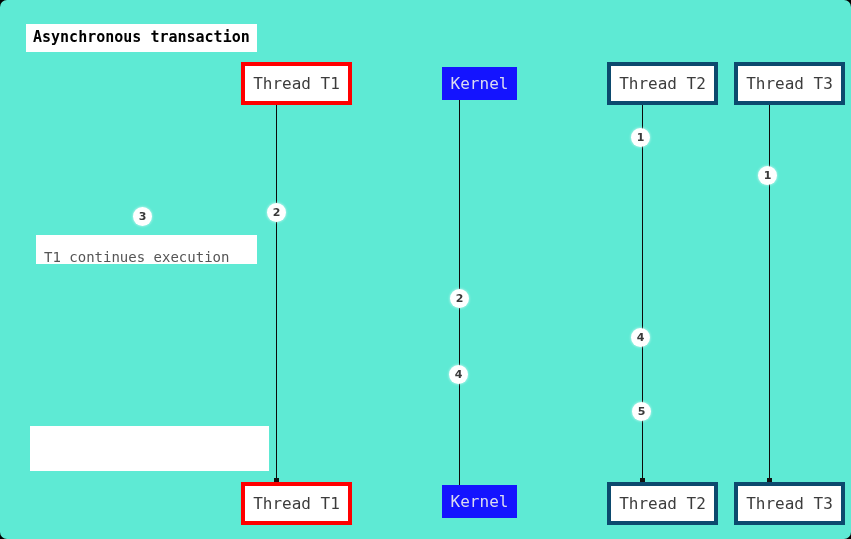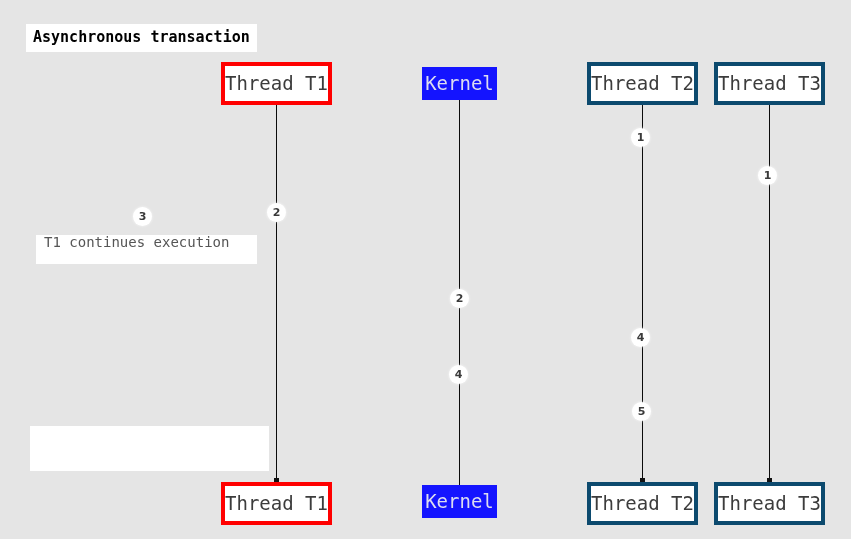--- a/index.html
+++ b/index.html
@@ -4,23 +4,24 @@
 <style>
   html, body {
     margin: 0;
     padding: 0;
     background: #000000;
   }
   #canvas {
     position: relative;
     width: 851px;
     height: 539px;
-    background: #e5e5e5;
+    background: #5eead4;
     overflow: hidden;
     font-family: "DejaVu Sans Mono", monospace;
+    border-radius: 7px;
   }
 
   
   .title-banner {
     position: absolute;
     background: #ffffff;
     color: #000000;
     font-family: "DejaVu Sans Mono", monospace;
     font-weight: bold;
     font-size: 15px;
@@ -32,22 +33,23 @@
 
   
   .participant {
     position: absolute;
     box-sizing: border-box;
     display: flex;
     align-items: center;
     justify-content: center;
     white-space: nowrap;
     font-family: "DejaVu Sans Mono", monospace;
-    font-size: 19px;
+    font-size: 16px;
     line-height: 1;
+    margin-left: 20px;
   }
   .participant.thread {
     background: #ffffff;
     color: #3c3c3c;
   }
   .participant.red-border {
     border: 4px solid #ff0000;
   }
   .participant.blue-border {
     border: 4px solid #0c4a6e;
@@ -74,21 +76,21 @@
   
   .note {
     position: absolute;
     box-sizing: border-box;
     background: #ffffff;
     color: #555555;
     font-family: "DejaVu Sans Mono", monospace;
     font-size: 14px;
     line-height: 1;
     display: flex;
-    align-items: flex-start;
+    align-items: flex-end;
     white-space: nowrap;
     padding: 0 8px;
   }
   .note.blank {
     padding: 0;
   }
 
   
   .badge {
     position: absolute;

